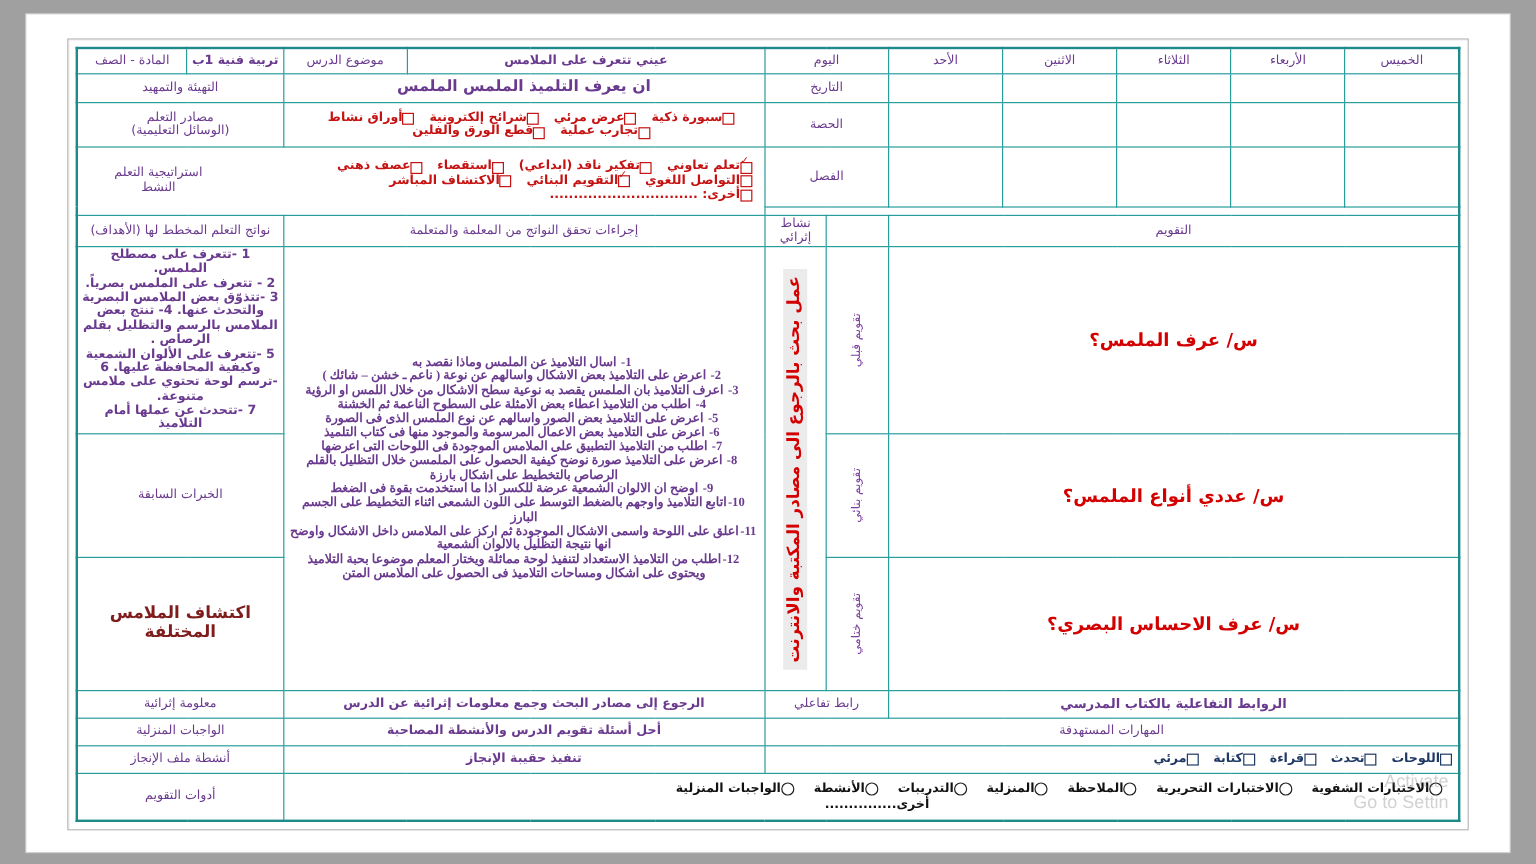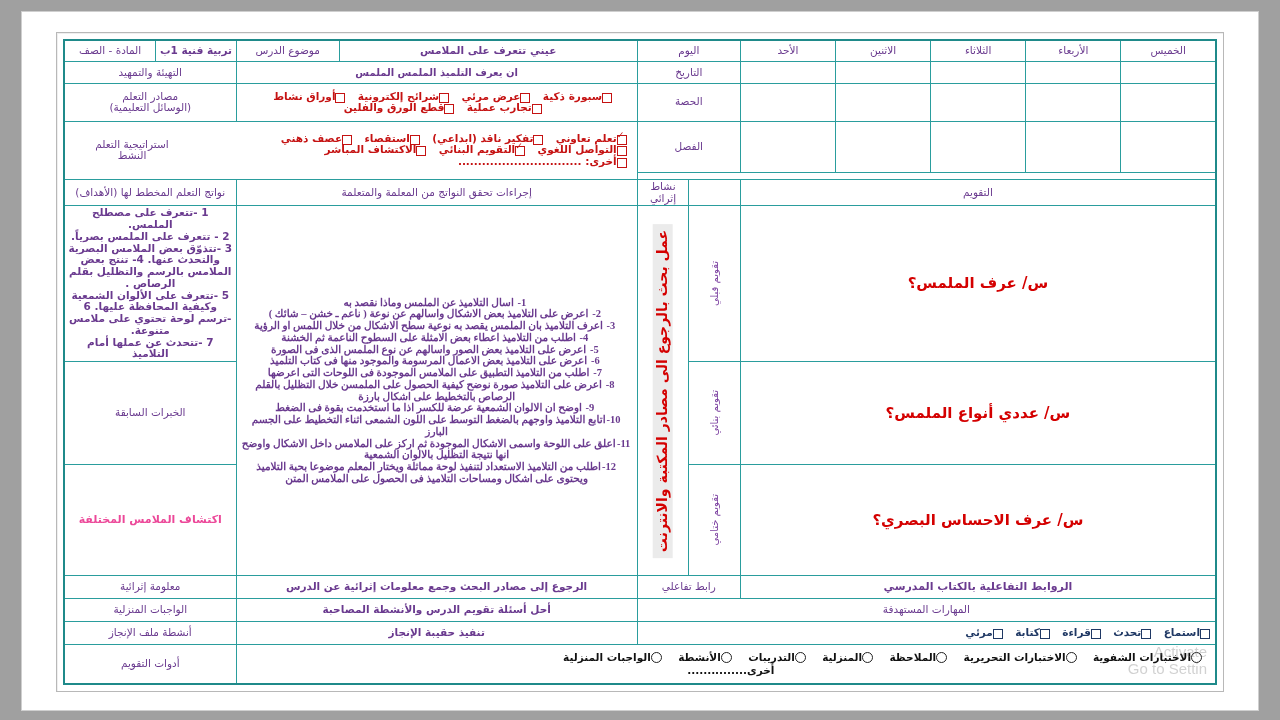--- a/index.html
+++ b/index.html
@@ -169,23 +169,23 @@
     color: #7b3fa0;
     font-size: 10px;
     white-space: nowrap;
   }
   .q {
     color: #d40000;
     font-weight: bold;
     font-size: 15px;
   }
   .exp {
-    color: #ec4899;
-    font-weight: bold;
-    font-size: 11px;
+    color: #7f1d1d;
+    font-weight: bold;
+    font-size: 14px;
   }
   .prev-lbl { color: #c02020; font-size: 11px; }
   .bottom-navy {
     color: #1f3864;
     font-weight: bold;
     font-size: 11px;
   }
   .bottom-lbl {
     color: #7b3fa0;
     font-size: 12px;
@@ -243,21 +243,21 @@
           <td class="lbl">المادة - الصف</td>
         </tr>
 
         <tr>
           <td></td>
           <td></td>
           <td></td>
           <td></td>
           <td></td>
           <td colspan="2" class="lbl">التاريخ</td>
-          <td colspan="4" class="purple" style="font-size:10px">ان يعرف التلميذ الملمس الملمس</td>
+          <td colspan="4" class="purple" style="font-size:13px">ان يعرف التلميذ الملمس الملمس</td>
           <td colspan="2" class="lbl">التهيئة والتمهيد</td>
         </tr>
 
         <tr>
           <td></td>
           <td></td>
           <td></td>
           <td></td>
           <td></td>
           <td colspan="2" class="lbl">الحصة</td>
@@ -390,21 +390,21 @@
         </tr>
 
         <tr>
           <td colspan="7" class="lbl" style="height:20px">المهارات المستهدفة</td>
           <td colspan="4" class="bottom-navy">أحل أسئلة تقويم الدرس والأنشطة المصاحبة</td>
           <td colspan="2" class="bottom-lbl">الواجبات المنزلية</td>
         </tr>
 
         <tr>
           <td colspan="7" style="height:20px;text-align:right;padding-inline-end:12px">
-            <span class="opt navyopt"><span class="chk" style="border-color:#1f3864"></span><span>استماع</span></span>
+            <span class="opt navyopt"><span class="chk" style="border-color:#1f3864"></span><span>اللوحات</span></span>
             <span class="opt navyopt"><span class="chk" style="border-color:#1f3864"></span><span>تحدث</span></span>
             <span class="opt navyopt"><span class="chk" style="border-color:#1f3864"></span><span>قراءة</span></span>
             <span class="opt navyopt"><span class="chk" style="border-color:#1f3864"></span><span>كتابة</span></span>
             <span class="opt navyopt"><span class="chk" style="border-color:#1f3864"></span><span>مرئي</span></span>
           </td>
           <td colspan="4" class="bottom-navy">تنفيذ حقيبة الإنجاز</td>
           <td colspan="2" class="bottom-lbl">أنشطة ملف الإنجاز</td>
         </tr>
 
         <tr>

